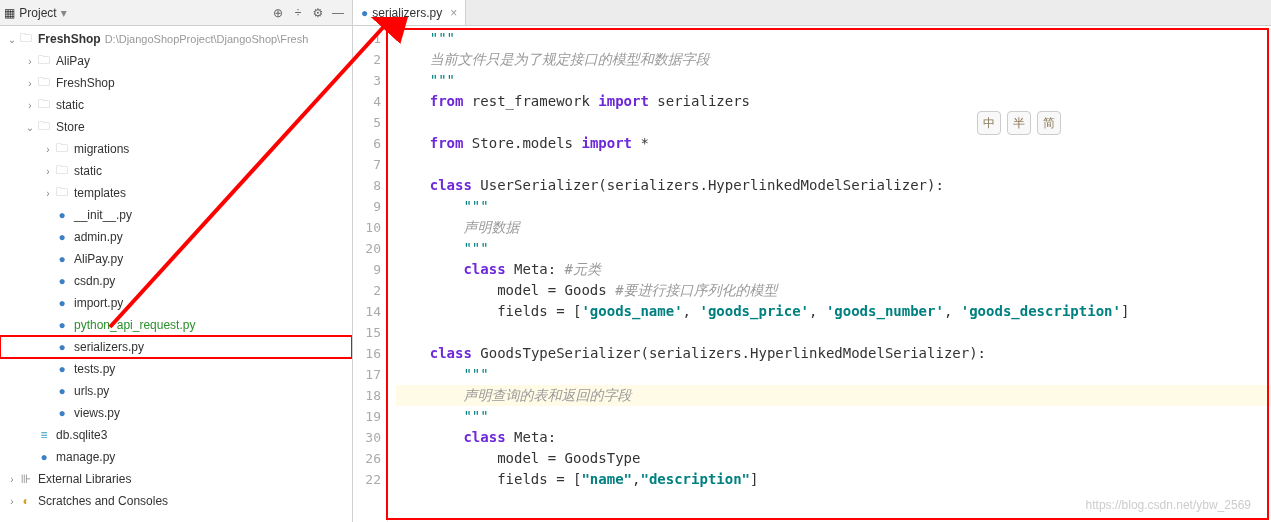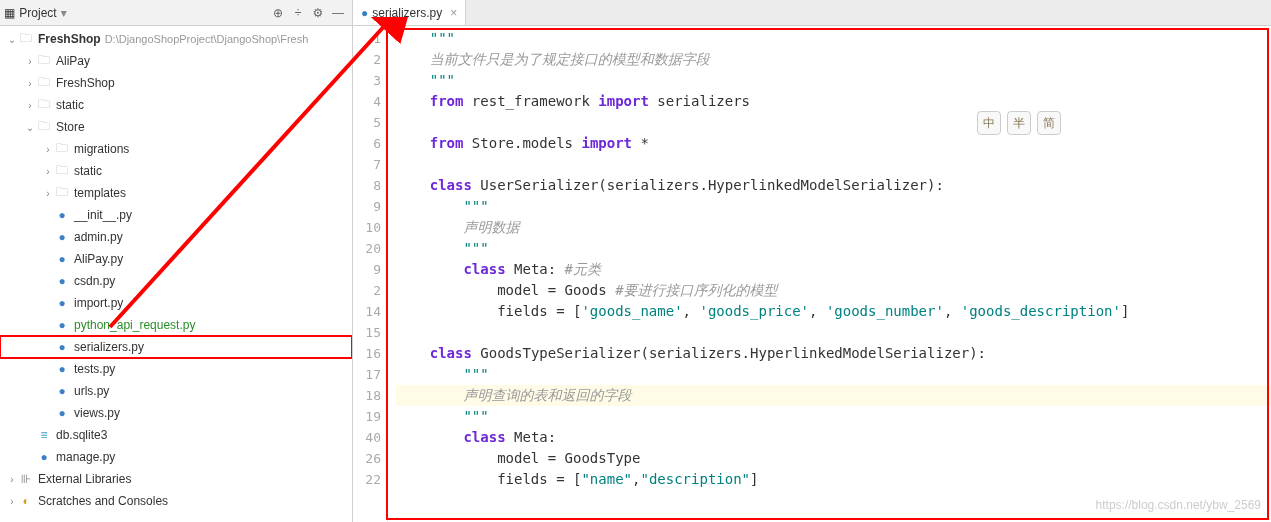--- a/index.html
+++ b/index.html
@@ -136,21 +136,21 @@
   line-height: 21px;
   white-space: pre;
   overflow: hidden;
   position: relative;
 }
 .code-line { min-height: 21px; }
 .tok-str { color: #008080; }
 .tok-kw { color: #6d28d9; font-weight: bold; }
 .tok-com { color: #999; font-style: italic; }
 .tok-name { color: #333; margin-top: 8px; }
-.tok-field { color: #008080; font-weight: normal; }
+.tok-field { color: #008080; font-weight: bold; }
 .code-line.hl { background: #fffbe6; position: relative; }
 .code-line.hl::before {
   content: "";
   position: absolute;
   left: -30px;
   top: 3px;
   width: 14px;
   height: 14px;
   background: #f5d142;
   border-radius: 50%;
@@ -176,21 +176,21 @@
 }
 .red-arrow {
   position: absolute;
   left: 70px;
   top: 17px;
   pointer-events: none;
   z-index: 100;
 }
 .watermark {
   position: absolute;
-  right: 10px;
+  right: 20px;
   bottom: 10px;
   color: #ccc;
   font-size: 12px;
 }
 </style>
 </head>
 <body>
 
 <div class="sidebar">
   <div class="sidebar-header">
@@ -341,21 +341,21 @@
         <div>10</div>
         <div>20</div>
         <div>9</div>
         <div>2</div>
         <div>14</div>
         <div>15</div>
         <div>16</div>
         <div>17</div>
         <div>18</div>
         <div>19</div>
-        <div>40</div>
+        <div>30</div>
         <div>26</div>
         <div>22</div>
       </div>
     <div class="code" id="code"><div class="code-line"><span>    </span><span class="tok-str">"""</span></div><div class="code-line"><span>    </span><span class="tok-com">当前文件只是为了规定接口的模型和数据字段</span></div><div class="code-line"><span>    </span><span class="tok-str">"""</span></div><div class="code-line"><span>    </span><span class="tok-kw">from</span><span class="tok-name"> rest_framework </span><span class="tok-kw">import</span><span class="tok-name"> serializers</span></div><div class="code-line">&nbsp;</div><div class="code-line"><span>    </span><span class="tok-kw">from</span><span class="tok-name"> Store.models </span><span class="tok-kw">import</span><span class="tok-name"> *</span></div><div class="code-line">&nbsp;</div><div class="code-line"><span>    </span><span class="tok-kw">class</span><span class="tok-name"> UserSerializer(serializers.HyperlinkedModelSerializer):</span></div><div class="code-line"><span>        </span><span class="tok-str">"""</span></div><div class="code-line"><span>        </span><span class="tok-com">声明数据</span></div><div class="code-line"><span>        </span><span class="tok-str">"""</span></div><div class="code-line"><span>        </span><span class="tok-kw">class</span><span class="tok-name"> Meta: </span><span class="tok-com">#元类</span></div><div class="code-line"><span class="tok-name">            model = Goods </span><span class="tok-com">#要进行接口序列化的模型</span></div><div class="code-line"><span class="tok-name">            fields = [</span><span class="tok-field">'goods_name'</span><span class="tok-name">, </span><span class="tok-field">'goods_price'</span><span class="tok-name">, </span><span class="tok-field">'goods_number'</span><span class="tok-name">, </span><span class="tok-field">'goods_description'</span><span class="tok-name">]</span></div><div class="code-line">&nbsp;</div><div class="code-line"><span>    </span><span class="tok-kw">class</span><span class="tok-name"> GoodsTypeSerializer(serializers.HyperlinkedModelSerializer):</span></div><div class="code-line"><span>        </span><span class="tok-str">"""</span></div><div class="code-line hl"><span>        </span><span class="tok-com">声明查询的表和返回的字段</span></div><div class="code-line"><span>        </span><span class="tok-str">"""</span></div><div class="code-line"><span>        </span><span class="tok-kw">class</span><span class="tok-name"> Meta:</span></div><div class="code-line"><span class="tok-name">            model = GoodsType</span></div><div class="code-line"><span class="tok-name">            fields = [</span><span class="tok-field">"name"</span><span class="tok-name">,</span><span class="tok-field">"description"</span><span class="tok-name">]</span></div></div>
     <div class="editor-border"></div>
     <div class="floating-box">
       <span>中</span>
       <span>半</span>
       <span>简</span>
     </div>

